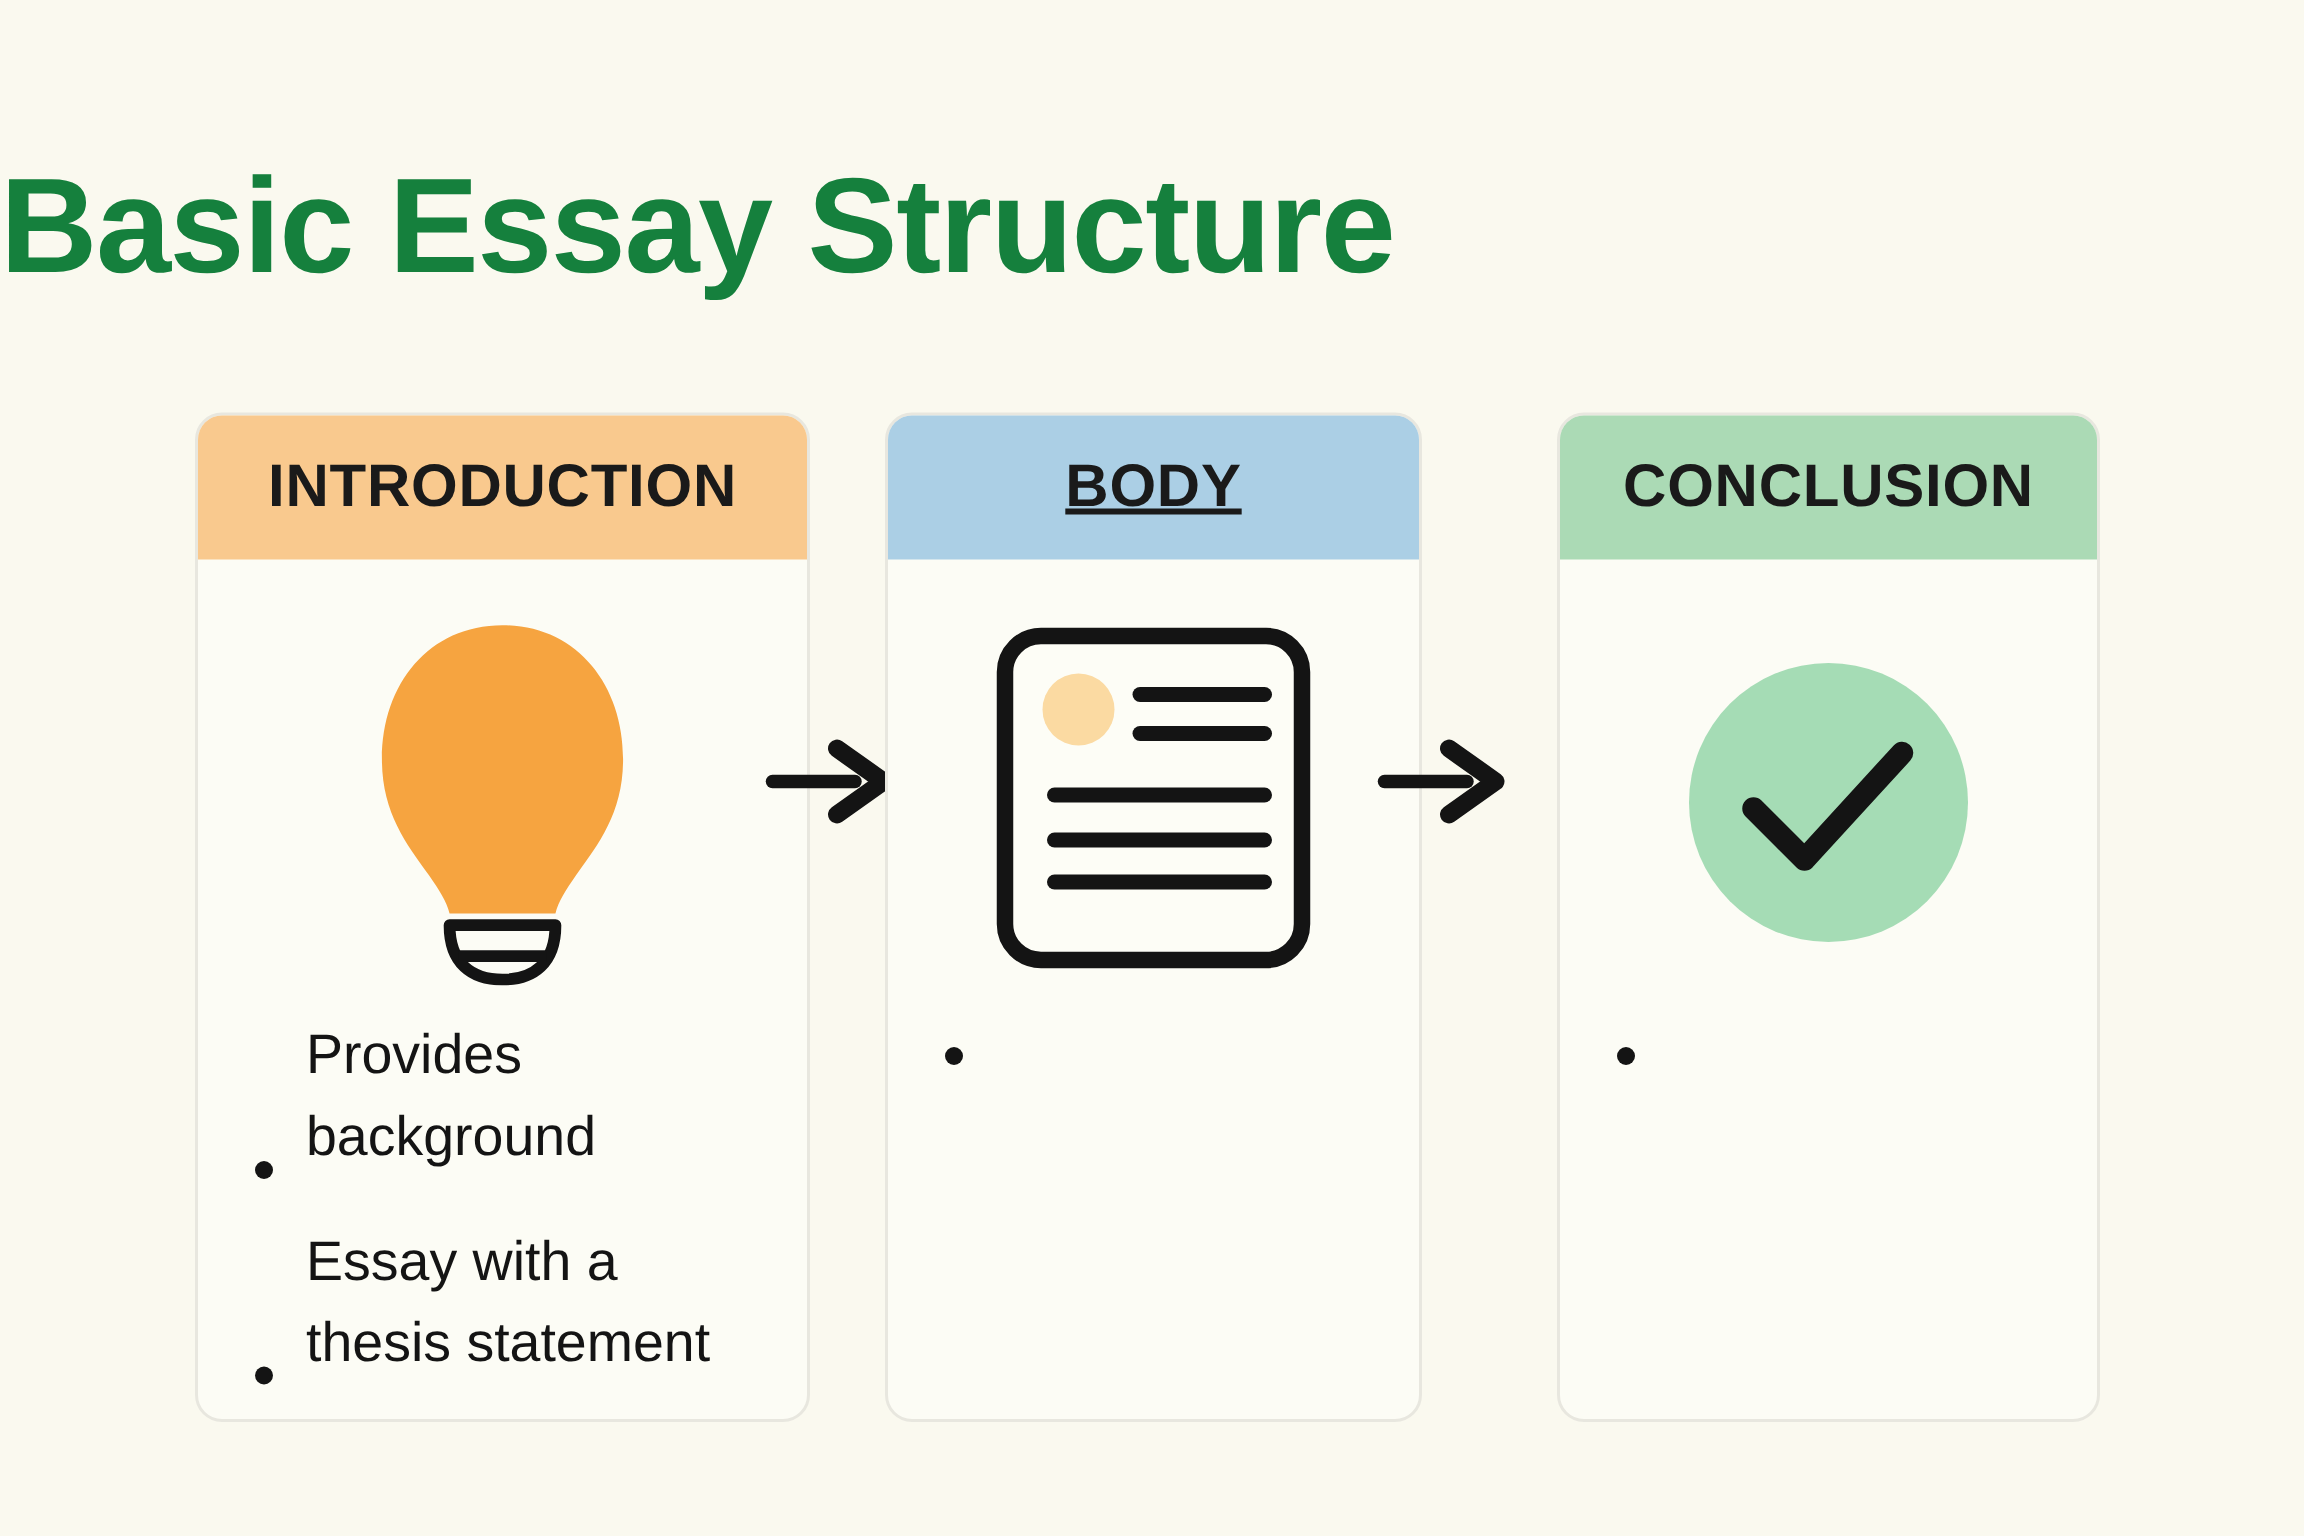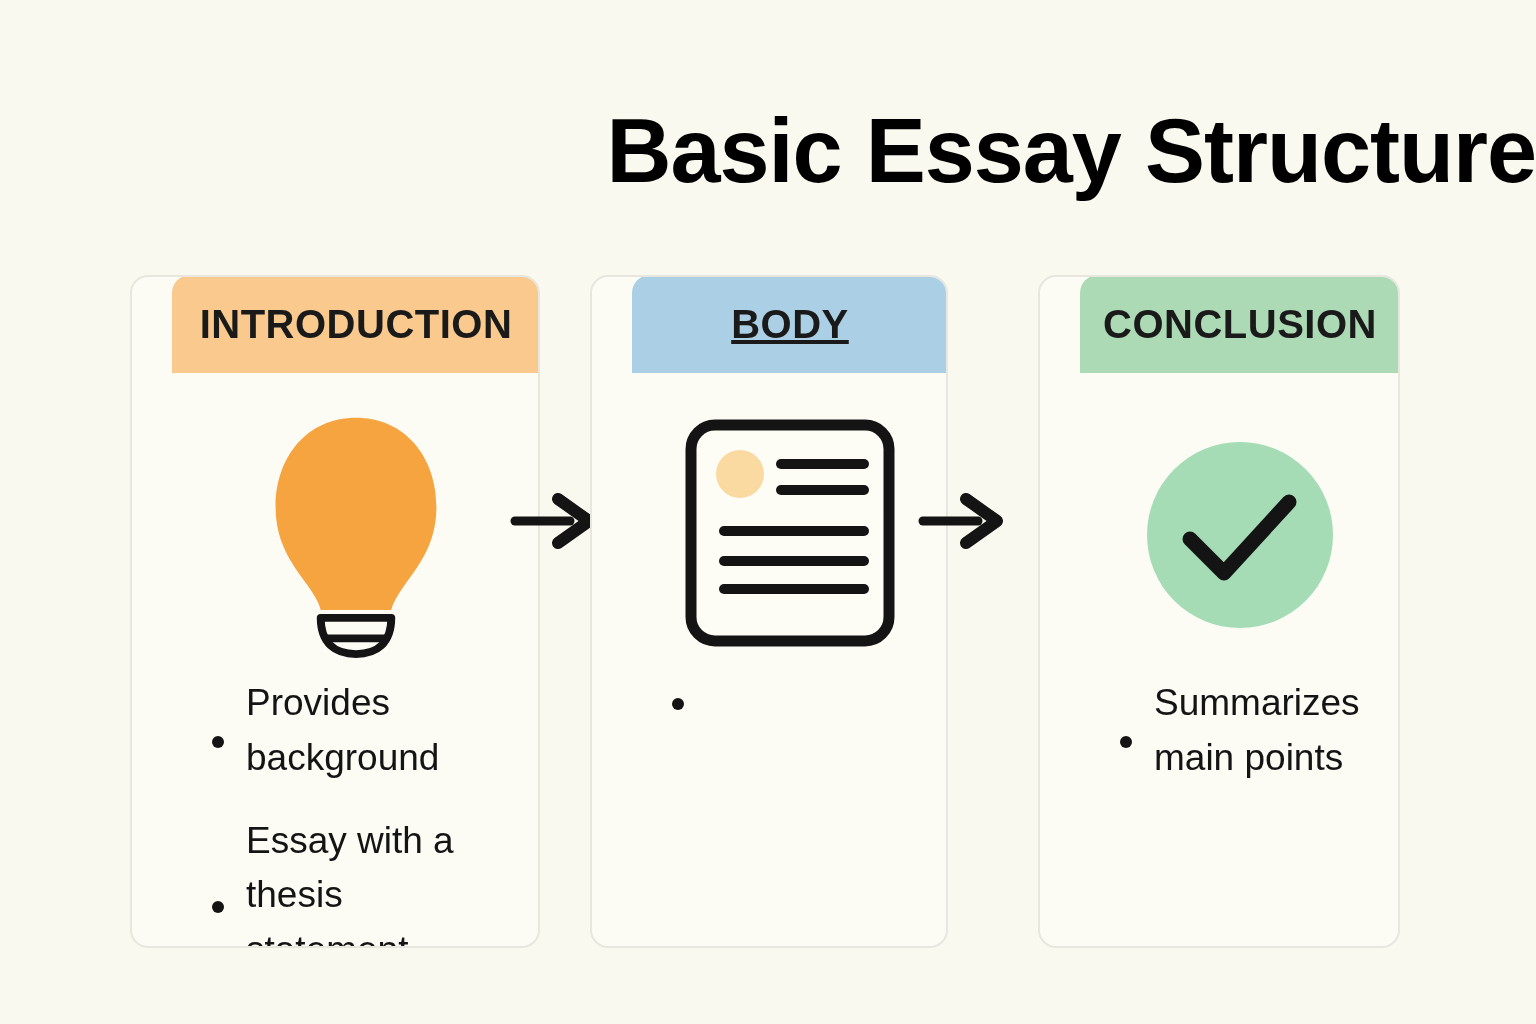--- a/index.html
+++ b/index.html
@@ -14,35 +14,34 @@
     position: relative;
     width: 1536px;
     height: 1024px;
     background: #FAF9EF;
   }
   .title {
     position: absolute;
     top: 100px;
     left: 0;
     width: 1536px;
-    text-align: right;
+    text-align: left;
     font-size: 90px;
     font-weight: bold;
     letter-spacing: -1px;
-    color: #000000;
+    color: #15803d;
   }
   .card {
     position: absolute;
     top: 275px;
     height: 673px;
     background: #FCFCF5;
     border: 2px solid #E8E7DF;
     border-radius: 18px;
     overflow: hidden;
-    padding-left: 42px;
   }
   .card-1 { left: 130px; width: 410px; }
   .card-2 { left: 590px; width: 358px; }
   .card-3 { left: 1038px; width: 362px; }
   .card-header {
     height: 98px;
     margin: -2px -2px 0 -2px;
     border-radius: 18px 18px 0 0;
     display: flex;
     align-items: center;
@@ -58,21 +57,21 @@
     align-items: center;
     justify-content: center;
     padding-top: 28px;
   }
   .bullets {
     list-style: none;
     padding: 8px 24px 0 38px;
   }
   .bullets li {
     display: flex;
-    align-items: center;
+    align-items: flex-end;
     margin-bottom: 28px;
   }
   .bullet-dot {
     flex: 0 0 auto;
     width: 12px;
     height: 12px;
     border-radius: 50%;
     background: #141414;
     margin: 22px 22px 0 0;
   }
@@ -176,19 +175,17 @@
     <div class="icon-area">
       <span class="check-circle" style="background-color: rgb(165, 220, 181);">
         <svg width="186" height="186" viewBox="0 0 186 186" aria-hidden="true">
           <polyline points="43,97 77,131 142,60" fill="none" stroke="#141414" stroke-width="15" stroke-linecap="round" stroke-linejoin="round"></polyline>
         </svg>
       </span>
     </div>
     <ul class="bullets">
       <li>
         <span class="bullet-dot"></span>
-        <span class="bullet-text">Summarizes
-main points</span>
       </li>
     </ul>
   </section>
 
 </div>
 
 </body></html>

